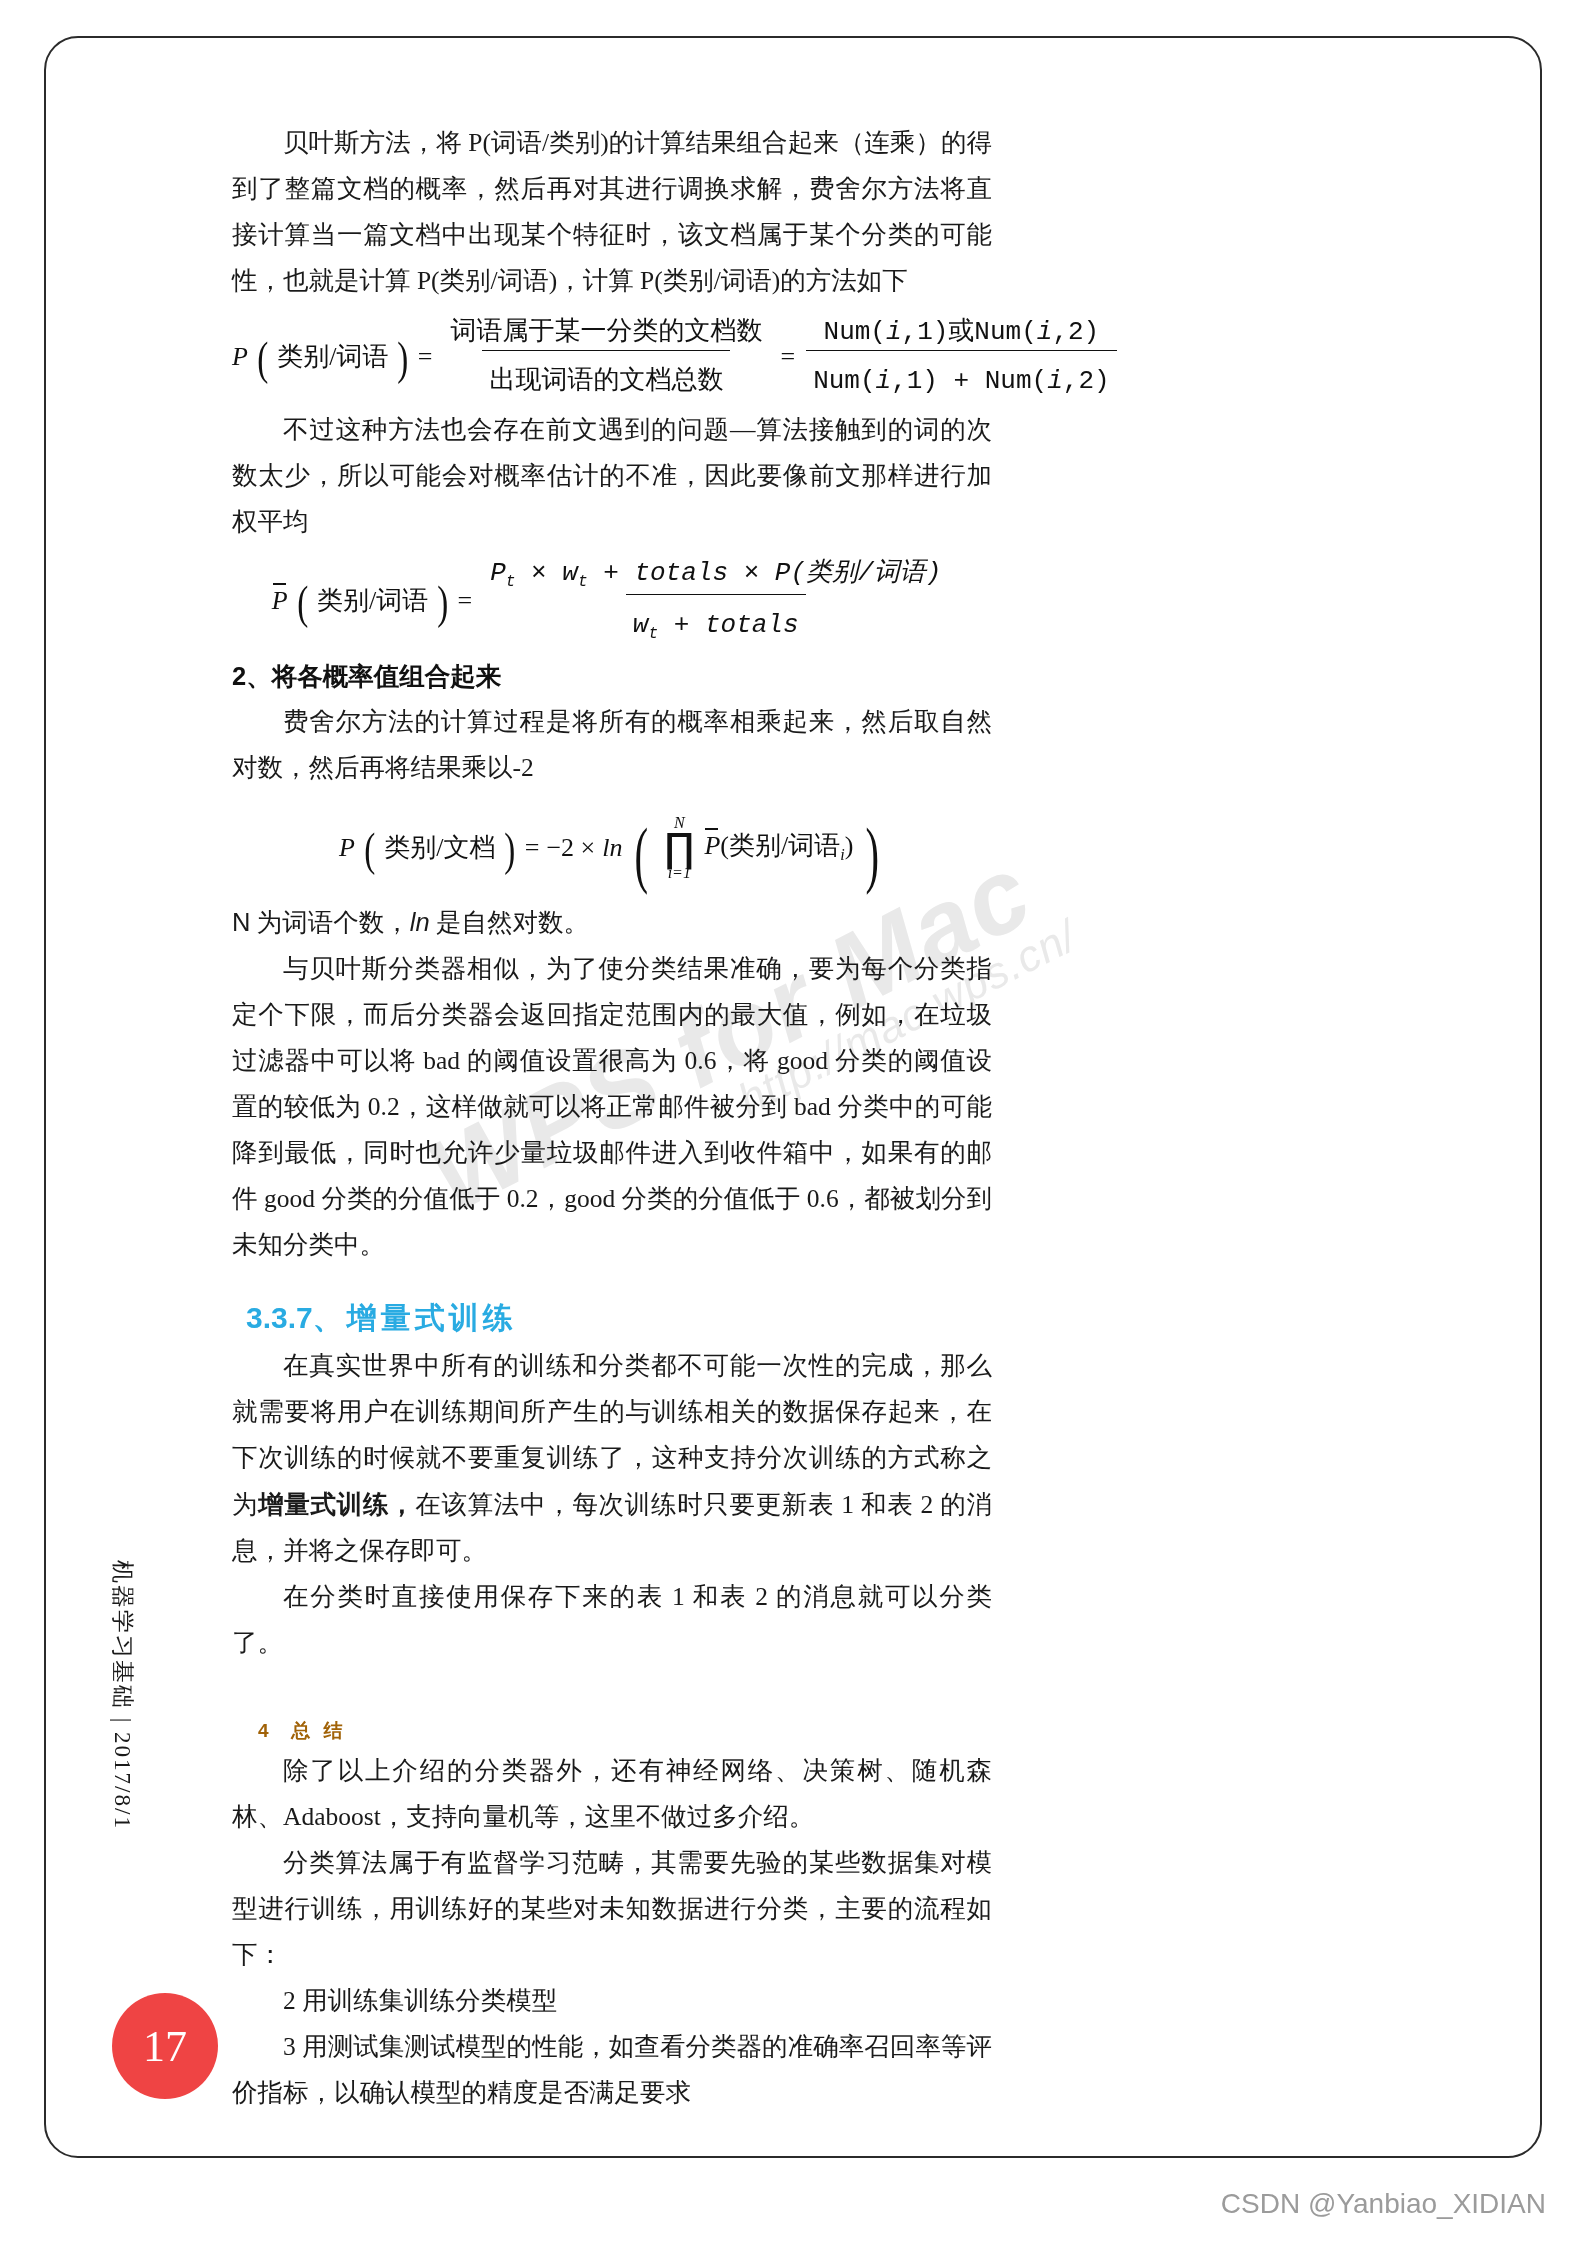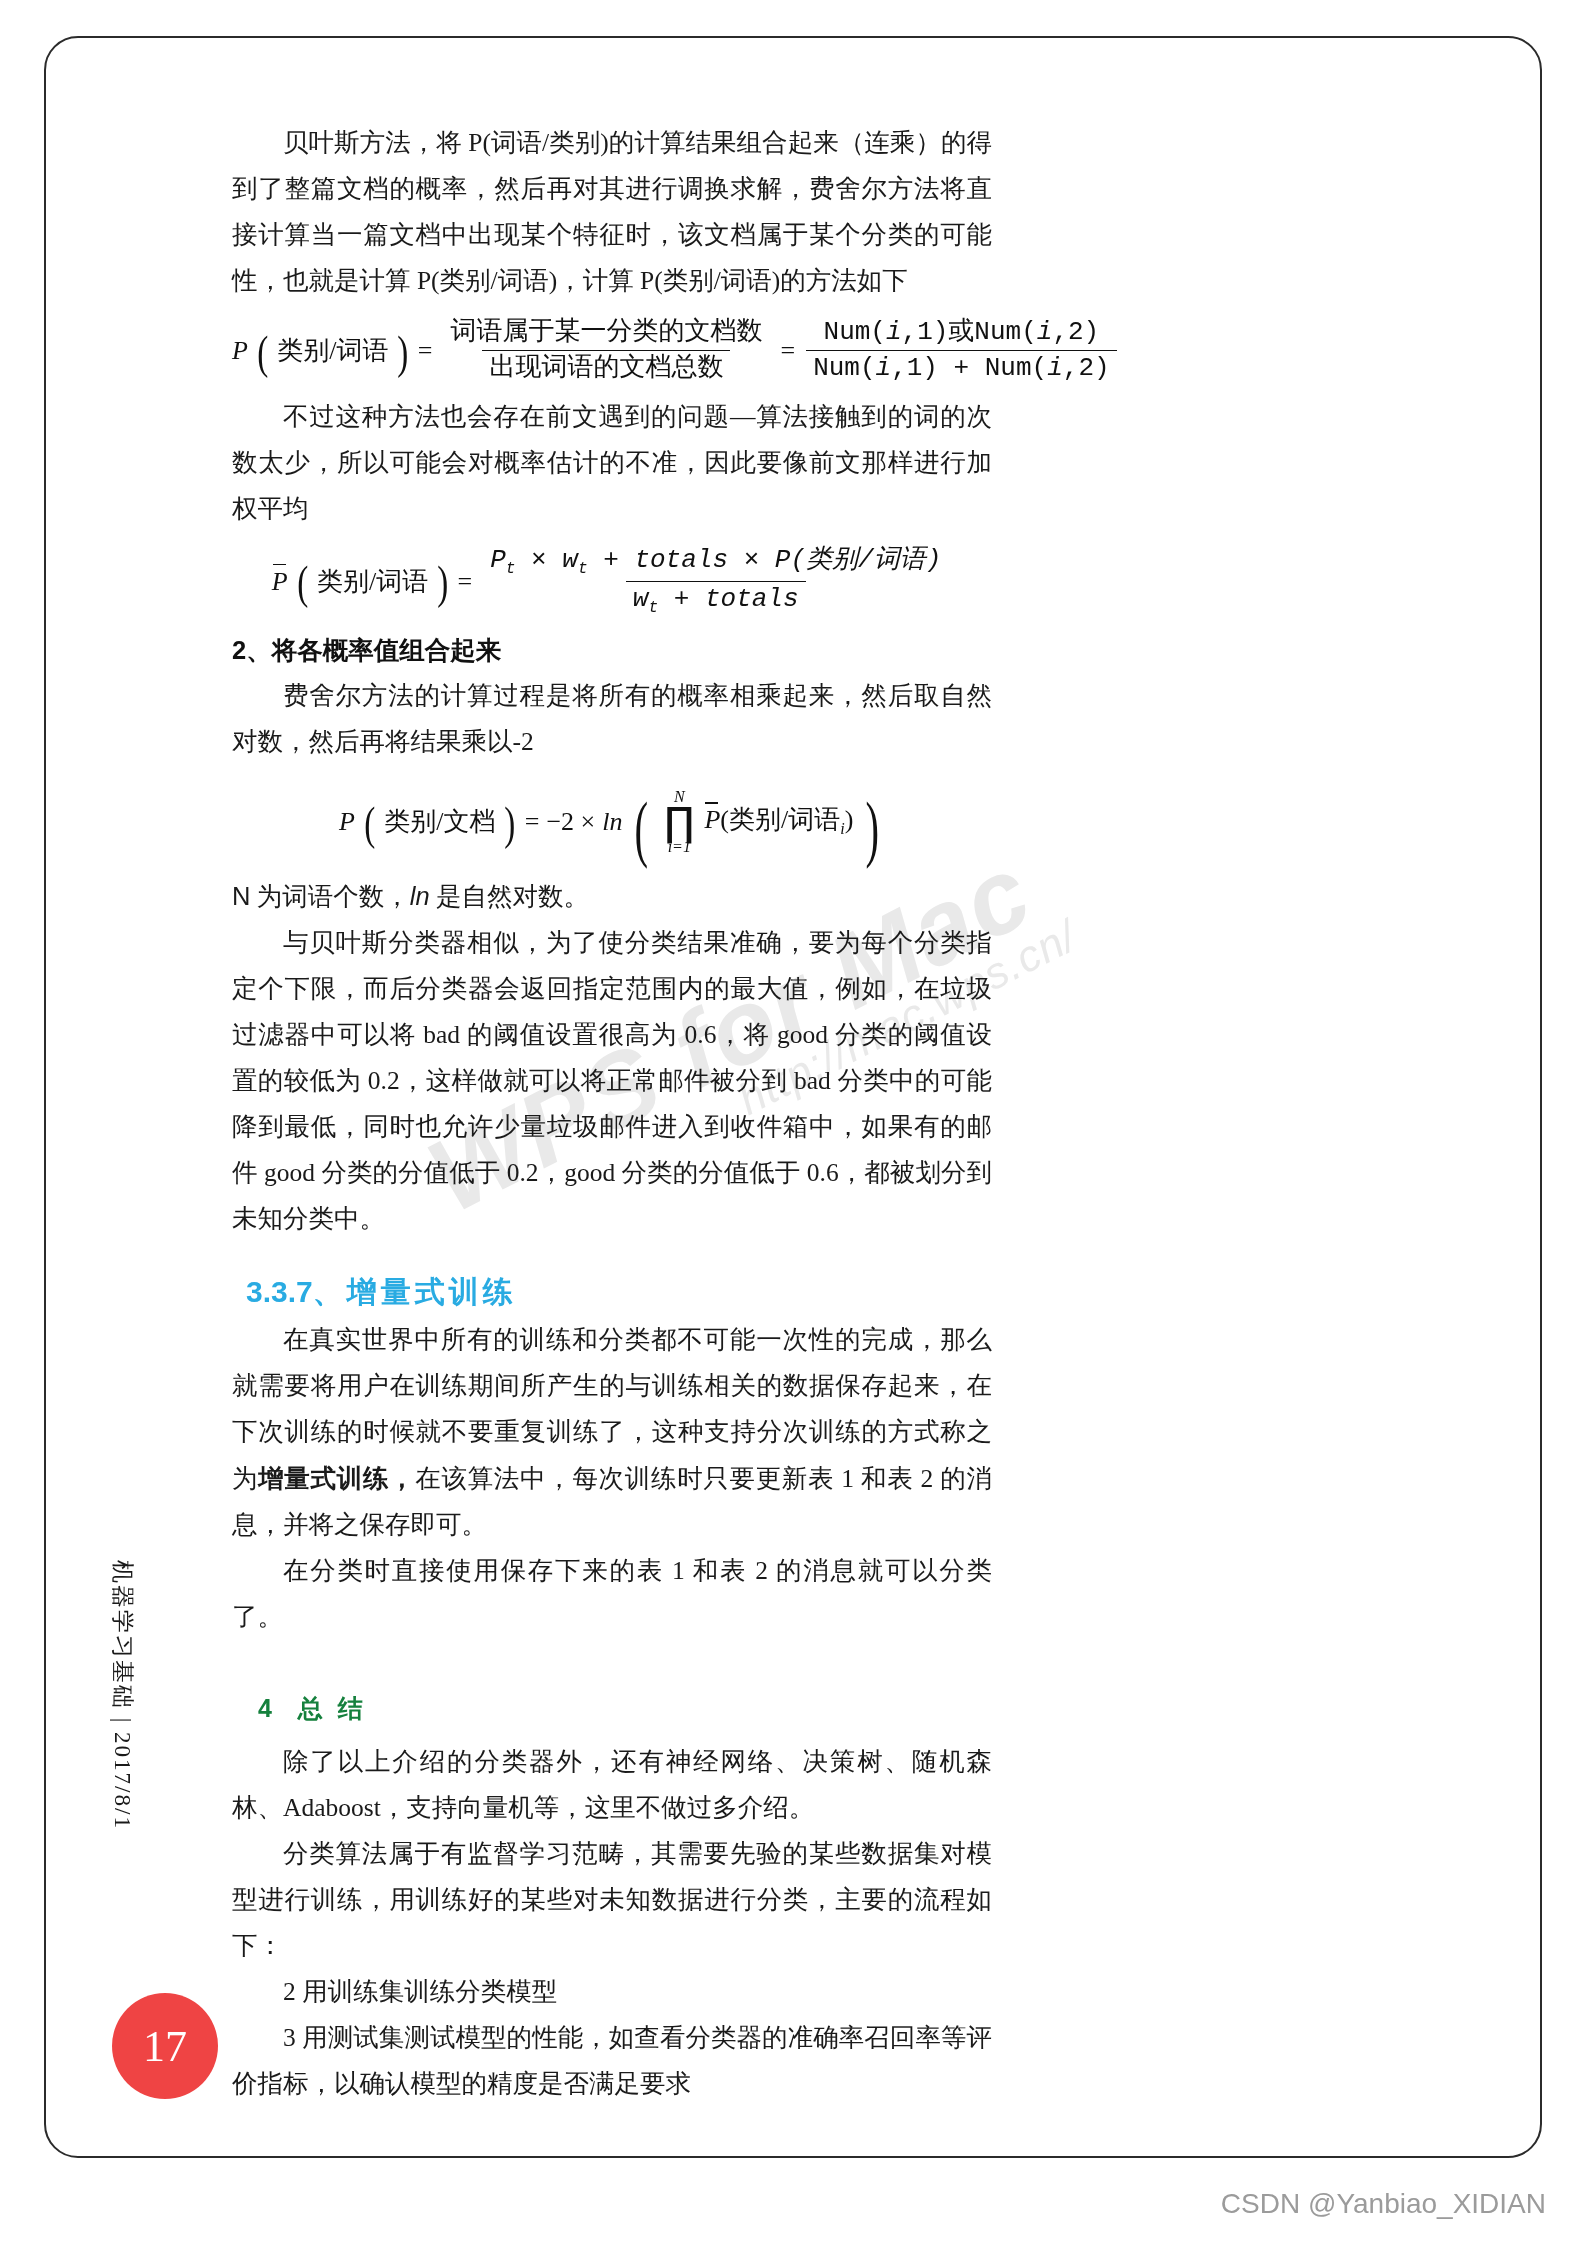--- a/index.html
+++ b/index.html
@@ -103,21 +103,21 @@
   .frac {
     display: inline-flex;
     flex-direction: column;
     align-items: center;
     vertical-align: middle;
     margin: 0 4px;
     font-family: Liberation Mono, monospace;
   }
   .frac .num { padding: 0 7px 2px 7px; }
   .frac .den {
-    padding: 3px 7px 0 7px;
+    padding: 16px 7px 0 7px;
     border-top: 1.6px solid #111;
   }
   .mi { font-style: italic; }
   .paren-big {
     font-size: 46px;
     font-family: "Liberation Serif", serif;
     line-height: 0.7;
     position: relative;
     top: 2px;
     transform: scaleX(0.72);
@@ -165,24 +165,24 @@
     margin: 30px 0 4px 0;
     font-size: 30px;
     font-weight: bold;
     color: #29ABE2;
     font-family: "Liberation Sans", "DejaVu Sans", sans-serif;
     letter-spacing: 4px;
     text-indent: 14px;
   }
   h3.sec-blue .num3 { letter-spacing: 0px; }
   h3.sec-dark {
-    margin: 52px 0 14px 0;
-    font-size: 25px;
+    margin: 52px 0 4px 0;
+    font-size: 19px;
     font-weight: bold;
-    color: #15803d;
+    color: #a16207;
     font-family: "Liberation Sans", "DejaVu Sans", sans-serif;
     letter-spacing: 4px;
     text-indent: 26px;
   }
   .minihead {
     margin: 8px 0 0 0;
     font-size: 25.5px;
     line-height: 46px;
     font-weight: bold;
     color: #111;

